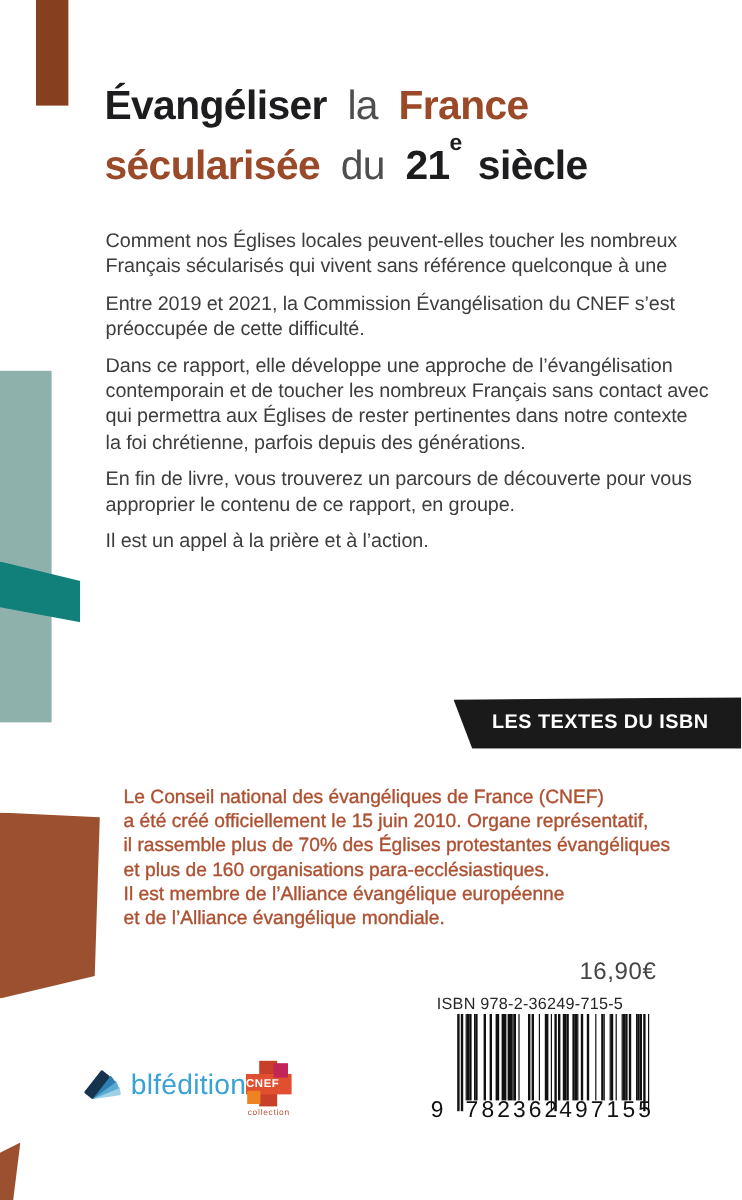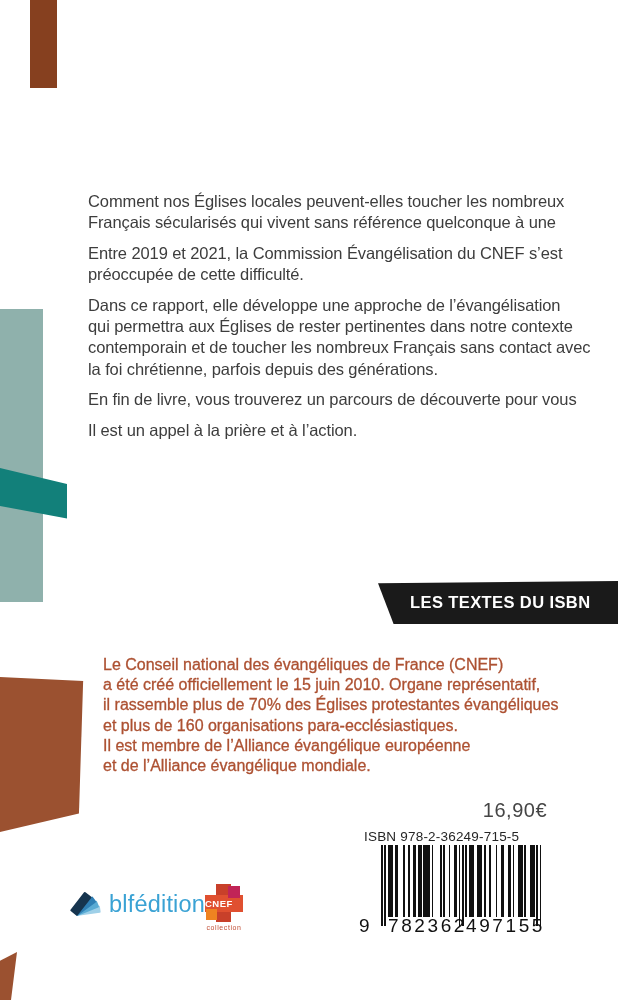--- a/index.html
+++ b/index.html
@@ -86,38 +86,52 @@
   .cl-caption{position:absolute;left:-6px;top:40px;width:50px;text-align:center;
         font-size:7px;color:#c25038;letter-spacing:0.6px;}
 </style>
 </head>
 <body>
 
 <div class="page">
 
   <div class="top-accent"></div>
 
+  <div class="title">
+    <div class="t-line">
+      <span class="w">Évangéliser</span>
+      <span class="w w-muted">la</span>
+      <span class="w w-accent nogap">France</span>
+    </div>
+    <div class="t-line">
+      <span class="w w-accent">sécularisée</span>
+      <span class="w w-muted">du</span>
+      <span class="nogap">21</span><sup class="t-sup">e</sup>
+      <span class="nogap">siècle</span>
+    </div>
+  </div>
 
   <div class="body-text">
       <div class="paragraph">
         <div class="line">Comment nos Églises locales peuvent-elles toucher les nombreux</div>
         <div class="line">Français sécularisés qui vivent sans référence quelconque à une</div>
       </div>
       <div class="paragraph">
         <div class="line">Entre 2019 et 2021, la Commission Évangélisation du CNEF s’est</div>
         <div class="line">préoccupée de cette difficulté.</div>
       </div>
       <div class="paragraph">
         <div class="line">Dans ce rapport, elle développe une approche de l’évangélisation</div>
+        <div class="line">contemporain et de toucher les nombreux Français sans contact avec</div>
         <div class="line">qui permettra aux Églises de rester pertinentes dans notre contexte</div>
-        <div class="line">contemporain et de toucher les nombreux Français sans contact avec</div>
         <div class="line">la foi chrétienne, parfois depuis des générations.</div>
       </div>
       <div class="paragraph">
         <div class="line">En fin de livre, vous trouverez un parcours de découverte pour vous</div>
+        <div class="line">approprier le contenu de ce rapport, en groupe.</div>
       </div>
       <div class="paragraph">
         <div class="line">Il est un appel à la prière et à l’action.</div>
       </div>
     </div>
 
   <div class="sage-bar"></div>
   <div class="teal-ribbon"></div>
   <div class="brown-shape"></div>
   <div class="corner-wedge"></div>

